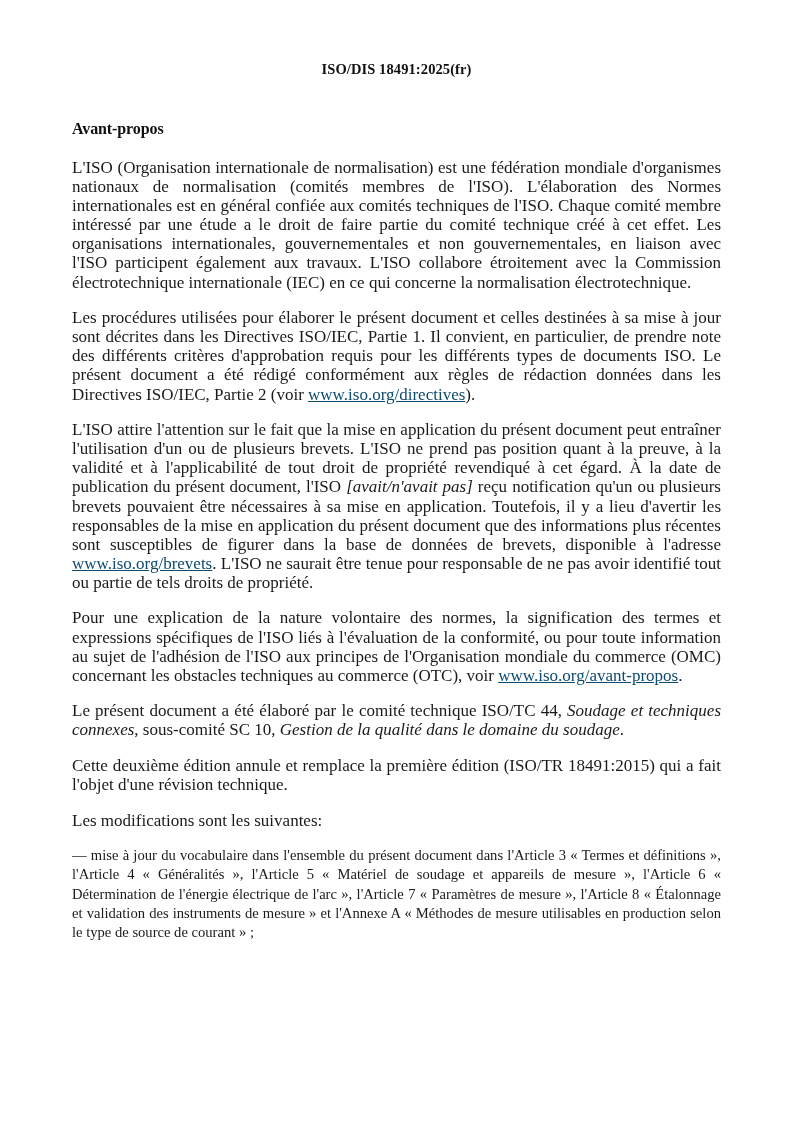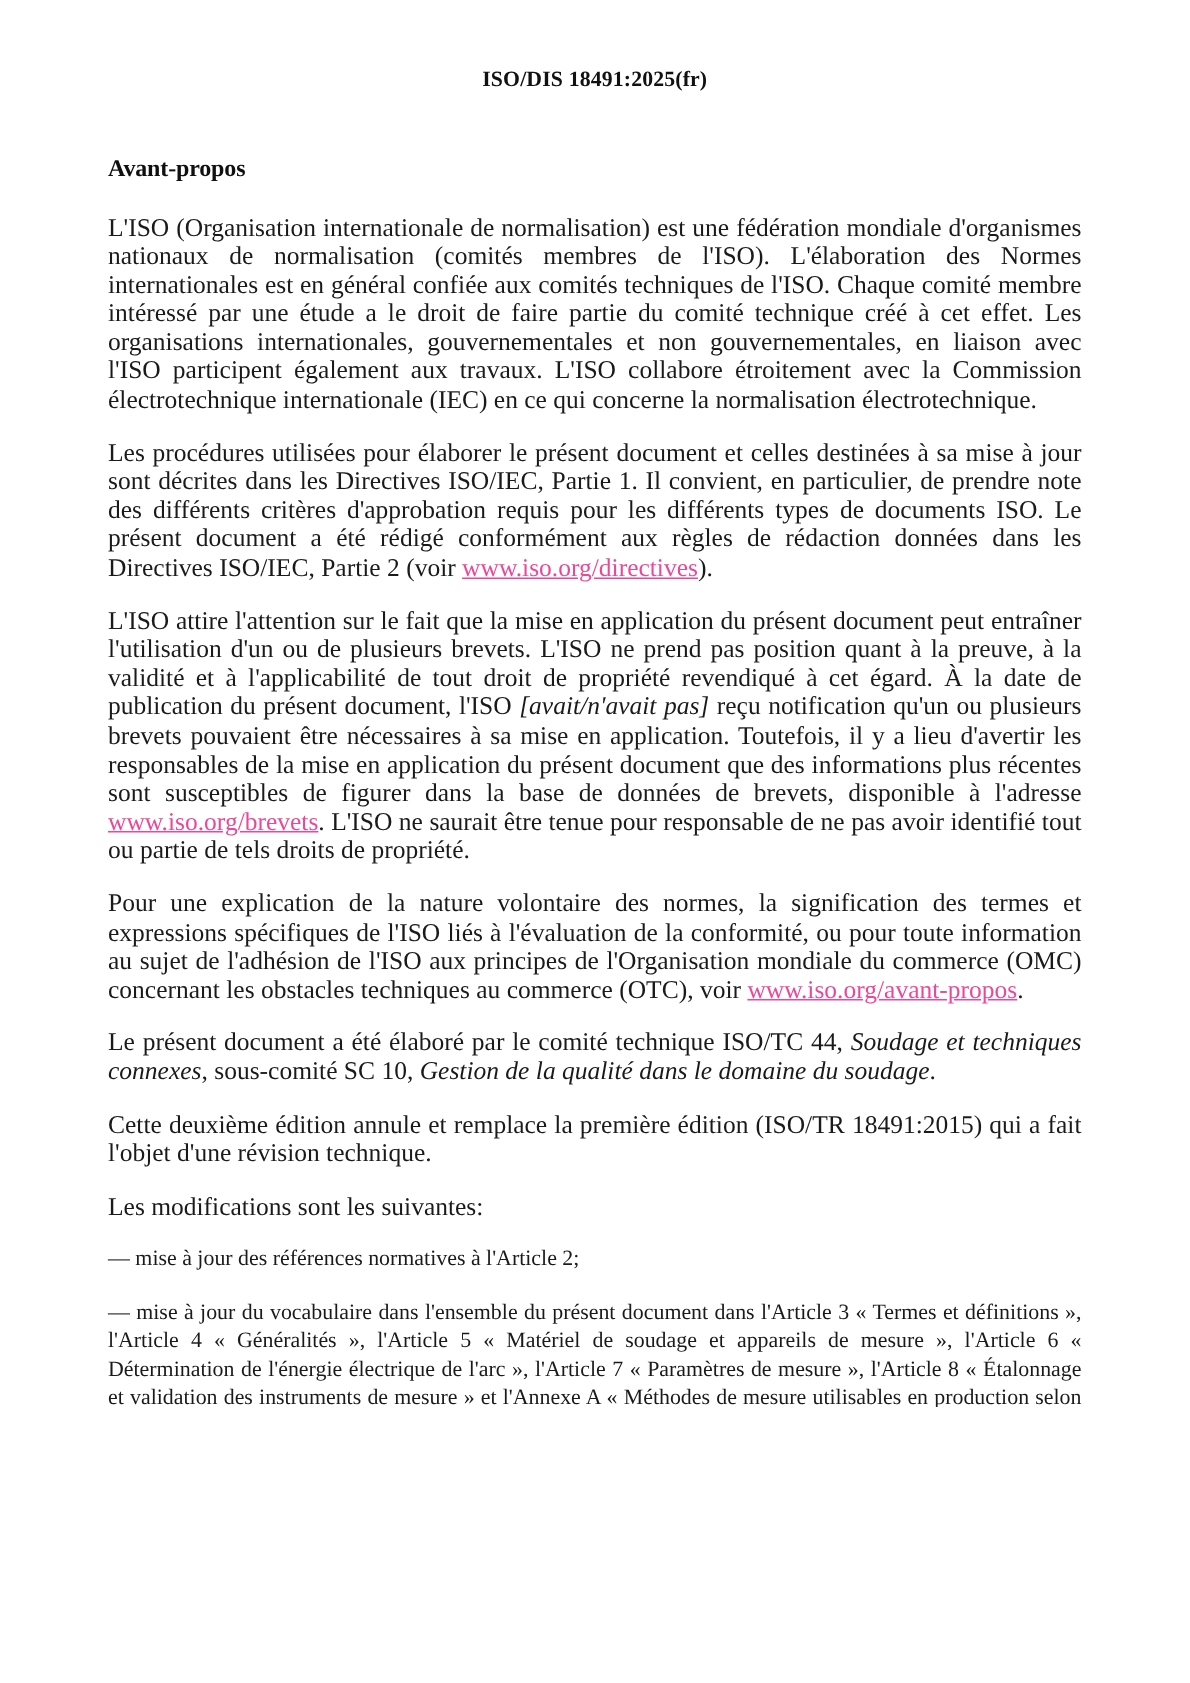--- a/index.html
+++ b/index.html
@@ -9,21 +9,21 @@
     background: #ffffff;
   }
   body {
     font-family: "Liberation Serif", "DejaVu Serif", serif;
     color: #1a1a1a;
   }
   .page {
     position: relative;
     width: 793px;
     height: 938px;
-    margin: 0 auto;
+    margin: 16px auto;
     background: #ffffff;
     overflow: hidden;
     box-sizing: border-box;
   }
   .running-head {
     position: absolute;
     top: 45px;
     left: 0;
     width: 793px;
     text-align: center;
@@ -55,21 +55,21 @@
     hyphens: none;
   }
   p.listitem {
     font-size: 14.6px;
     line-height: 19.1px;
     text-align: justify;
     margin: 0 0 16.5px 0;
     color: #1a1a1a;
   }
   a.link, .link {
-    color: #ec4899;
+    color: #0c4a6e;
     text-decoration: underline;
   }
   .ital {
     font-style: italic;
   }
   .footer {
     position: absolute;
     left: 0;
     width: 793px;
     text-align: center;
@@ -112,21 +112,20 @@
     </p>
 
     <p class="para">
       <span>Cette deuxième édition annule et remplace la première édition (ISO/TR 18491:2015) qui a fait l'objet d'une révision technique.</span>
     </p>
 
     <p class="para">
       <span>Les modifications sont les suivantes:</span>
     </p>
 
-    <p class="listitem">— mise à jour des références normatives à l'Article 2;</p>
     <p class="listitem">— mise à jour du vocabulaire dans l'ensemble du présent document dans l'Article 3 « Termes et définitions », l'Article 4 « Généralités », l'Article 5 « Matériel de soudage et appareils de mesure », l'Article 6 « Détermination de l'énergie électrique de l'arc », l'Article 7 « Paramètres de mesure », l'Article 8 « Étalonnage et validation des instruments de mesure » et l'Annexe A « Méthodes de mesure utilisables en production selon le type de source de courant » ;</p>
     <p class="listitem">— mise à jour de la Bibliographie.</p>
     <p class="listitem">— ajout d'une nouvelle Annexe B « Facteurs de conversion »;</p>
 
   </div>
 
   <div class="footer copyright">© ISO 2031 – Tous droits réservés</div>
 
   <div class="footer pagenum">iv</div>
 

